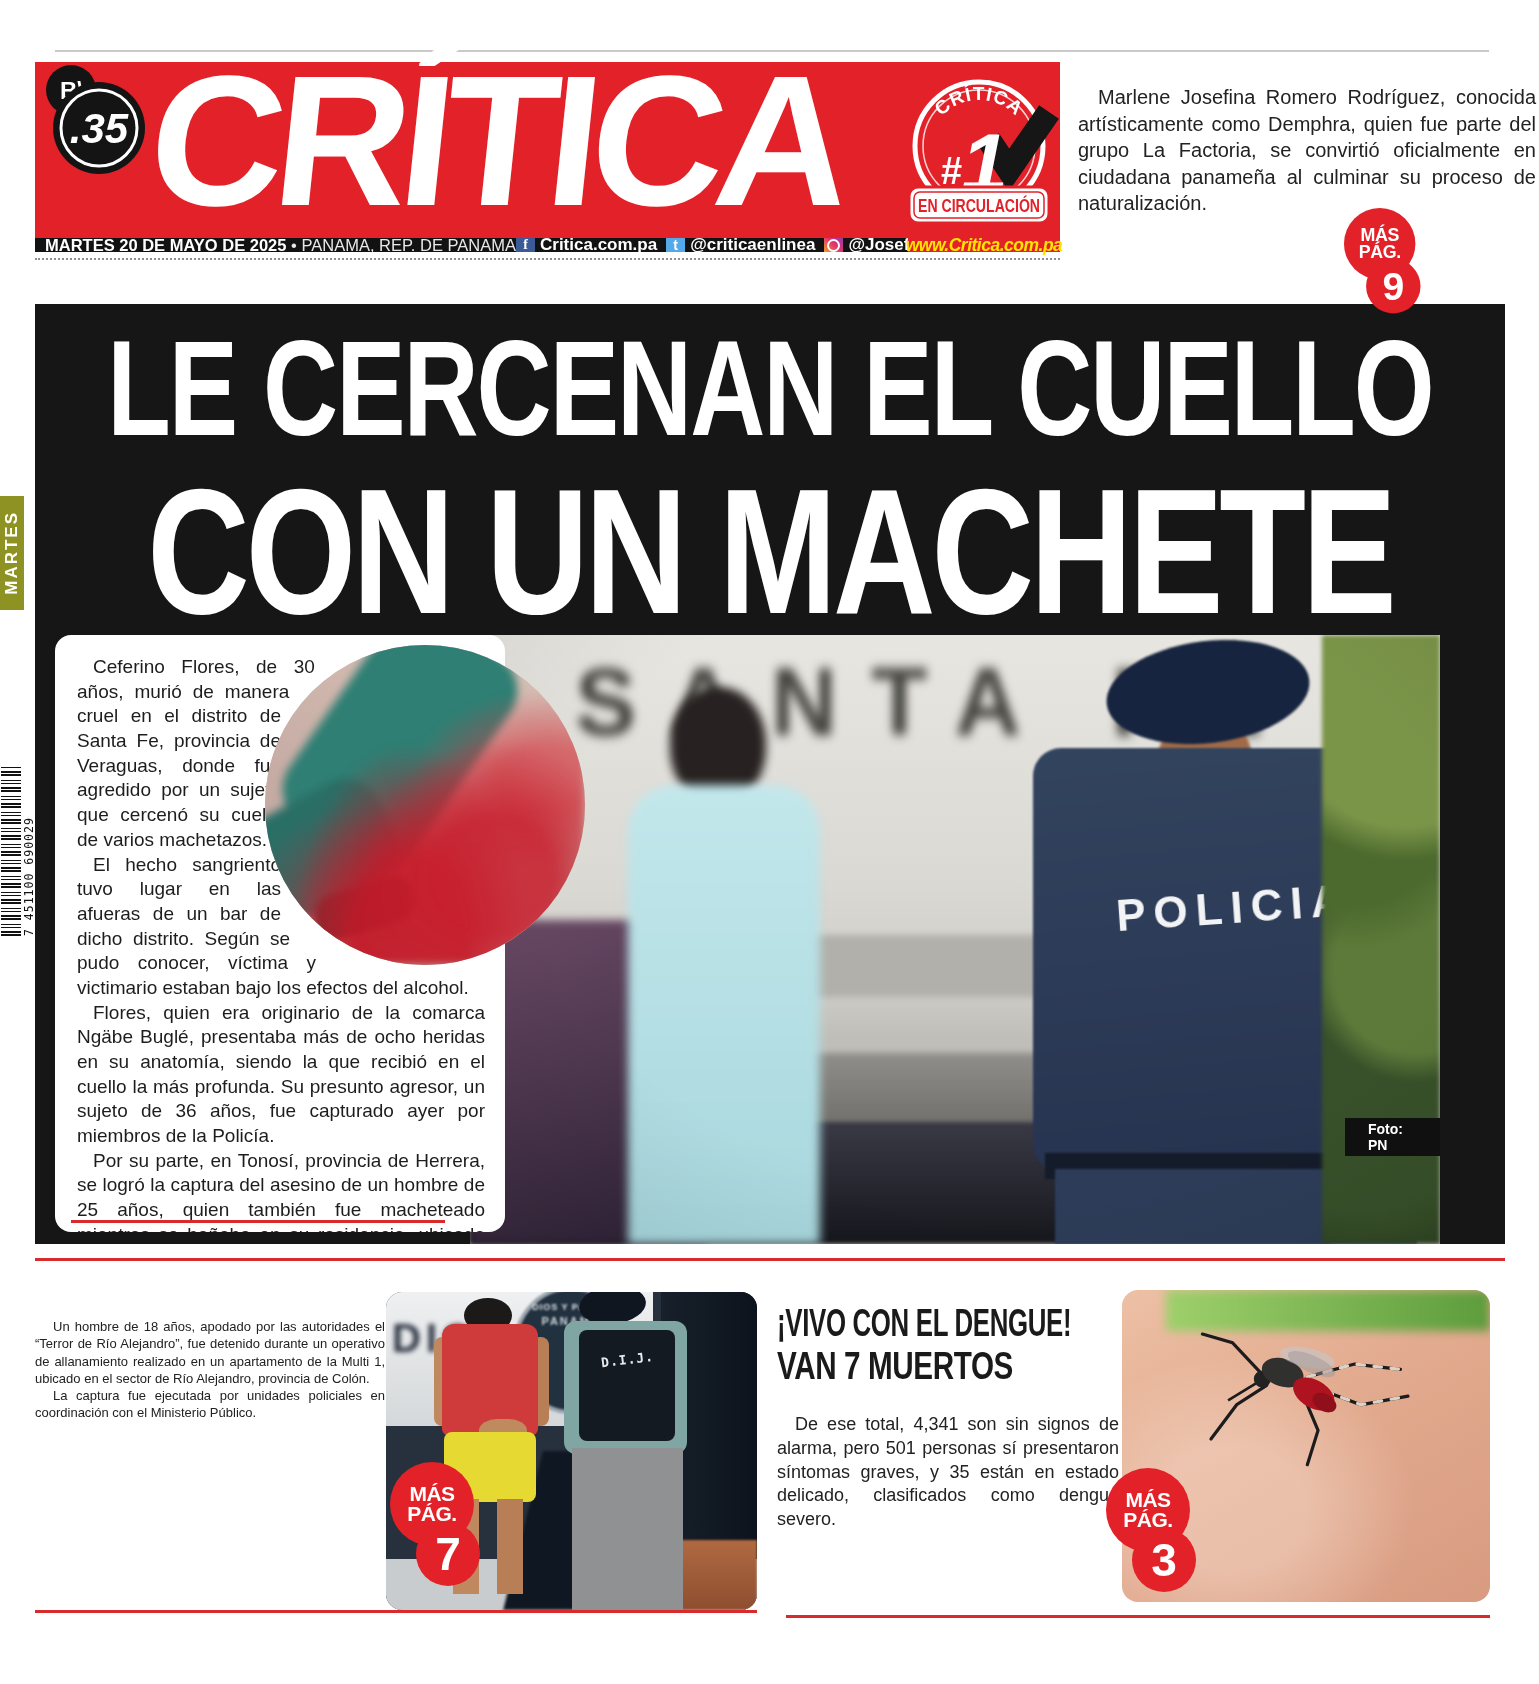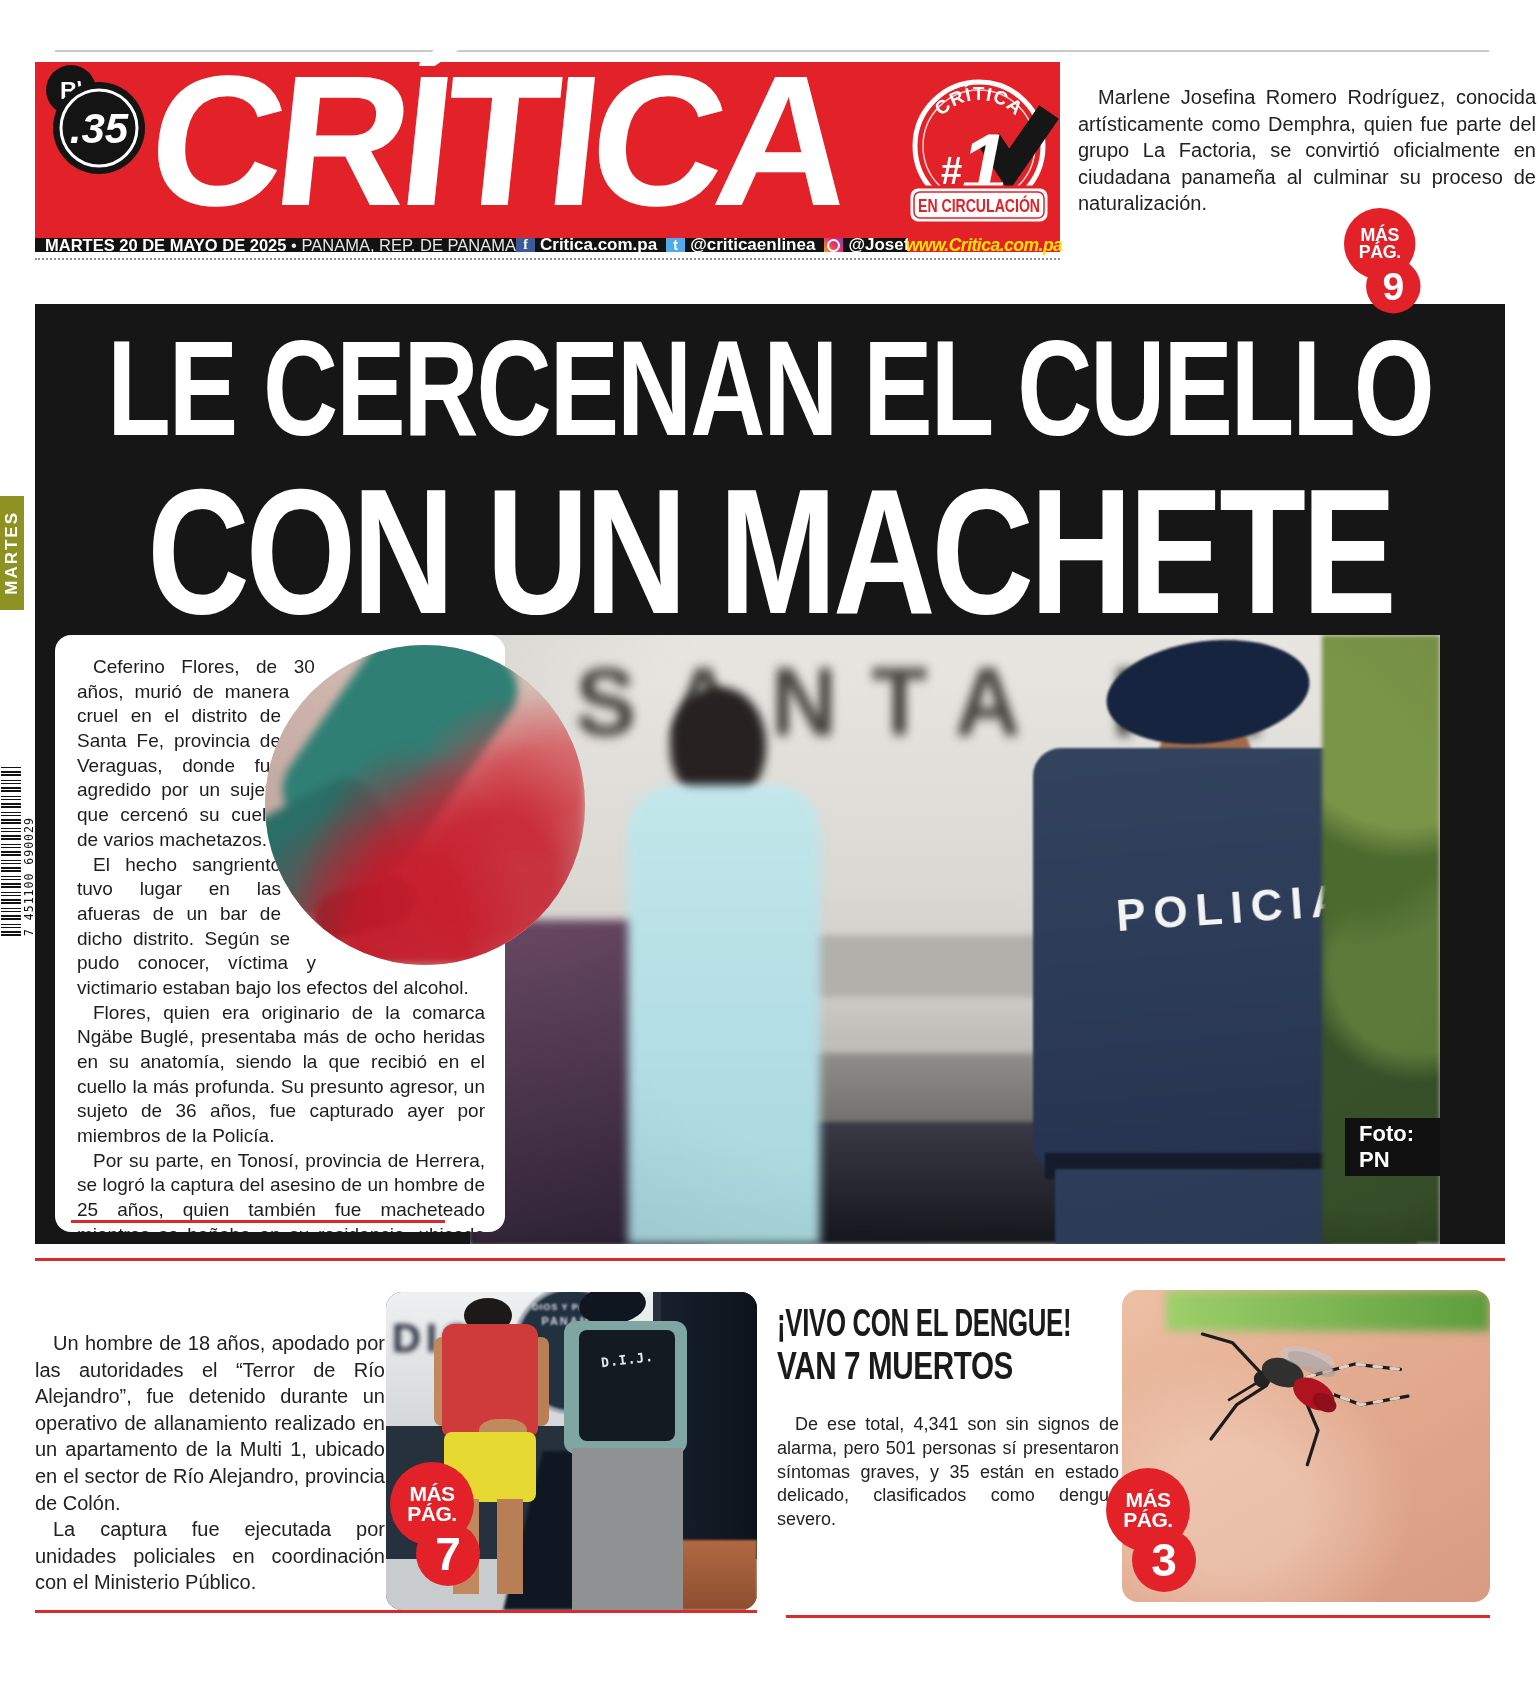--- a/index.html
+++ b/index.html
@@ -92,21 +92,21 @@
   .pm-cap{position:absolute;left:636px;top:6px;width:204px;height:102px;border-radius:50%;
           background:#16243f;transform:rotate(-7deg);filter:blur(1px);}
   .pm-torso{position:absolute;left:563px;top:113px;width:392px;height:424px;border-radius:28px;
             background:linear-gradient(175deg,#33445f,#263350);filter:blur(1px);}
   .pm-policia{position:absolute;left:646px;top:248px;font-size:44px;font-weight:700;color:#f2f3f5;
               letter-spacing:8px;transform:rotate(-4deg);filter:blur(.4px);}
   .pm-belt{position:absolute;left:575px;top:518px;width:372px;height:26px;background:#141b2a;filter:blur(1px);}
   .pm-pants{position:absolute;left:585px;top:534px;width:362px;height:75px;background:#2d3d59;filter:blur(1px);}
   .pm-vig{position:absolute;inset:0;background:radial-gradient(ellipse at 55% 40%,transparent 60%,rgba(0,0,0,.10));}
   .pm-credit{position:absolute;left:875px;top:483px;background:#101010;color:#fff;font-weight:700;
-             font-size:22px;padding:3px 14px;z-index:5;}
+             font-size:14px;padding:3px 23px;z-index:5;}
   .pm-caption{position:absolute;left:560px;top:517px;width:412px;height:92px;background:rgba(12,12,12,.94);
               color:#fff;font-weight:700;font-size:20px;line-height:1.35;padding:9px 14px;box-sizing:border-box;z-index:5;}
 
   
   .whitebox{position:absolute;left:20px;top:331px;width:450px;height:597px;background:#fff;
             border-radius:16px;z-index:2;overflow:hidden;}
   .story-inner{padding:20px 20px 30px 22px;font-size:19px;line-height:1.3;text-align:justify;color:#1d1d1d;}
   .story-inner p{margin:0;text-indent:16px;}
   .circle-spacer{float:right;width:218px;height:318px;margin:-16px -20px 0 6px;
                  shape-outside:circle(172px at 140px 160px);}
@@ -129,21 +129,21 @@
            background:#35322f;transform:rotate(-18deg);filter:blur(3px);}
 
   
   .rule{background:#d92b2b;}
   .mid-rule{left:35px;top:1258px;width:1470px;height:3px;}
   .b-rule-l{left:35px;top:1610px;width:722px;height:3px;}
   .b-rule-r{left:786px;top:1615px;width:704px;height:3px;}
 
   
   .col-h{font-size:38px;font-weight:700;line-height:1.14;letter-spacing:-0.5px;color:#1a1a1a;}
-  .col-body{margin-top:28px;font-size:20px;line-height:1.33;text-align:justify;color:#222;}
+  .col-body{margin-top:16px;font-size:13px;line-height:1.33;text-align:justify;color:#222;}
   .col-body p{margin:0;text-indent:18px;}
   .bl-article{left:35px;top:1302px;width:350px;}
   .br-article{left:777px;top:1302px;width:342px;}
   .br-article .col-body{margin-top:24px;font-size:18px;}
 
   
   .photo-arrest{left:386px;top:1292px;width:371px;height:318px;border-radius:16px;overflow:hidden;
                 background:#27313d;z-index:1;}
   .pa-sign{position:absolute;left:0;top:0;width:72%;height:42%;
            background:linear-gradient(180deg,#eef0f1,#d5d8da);}

